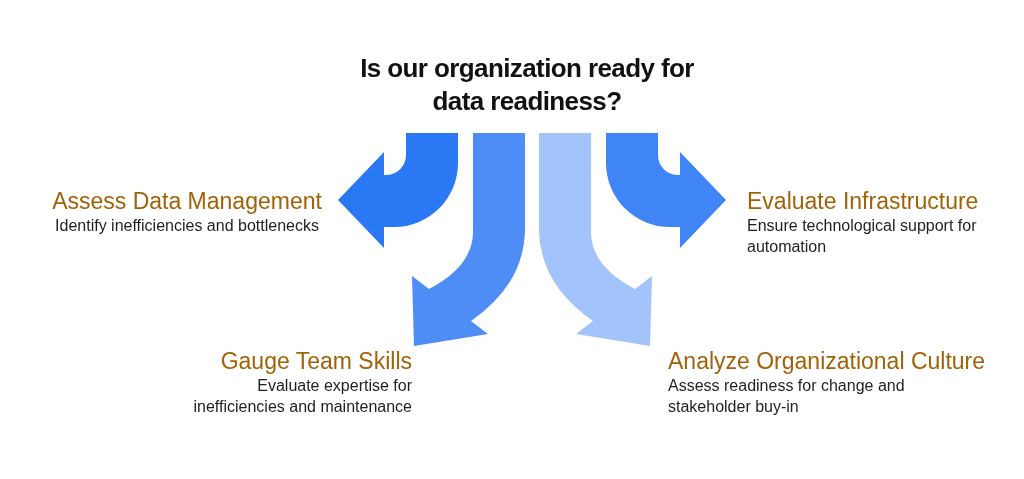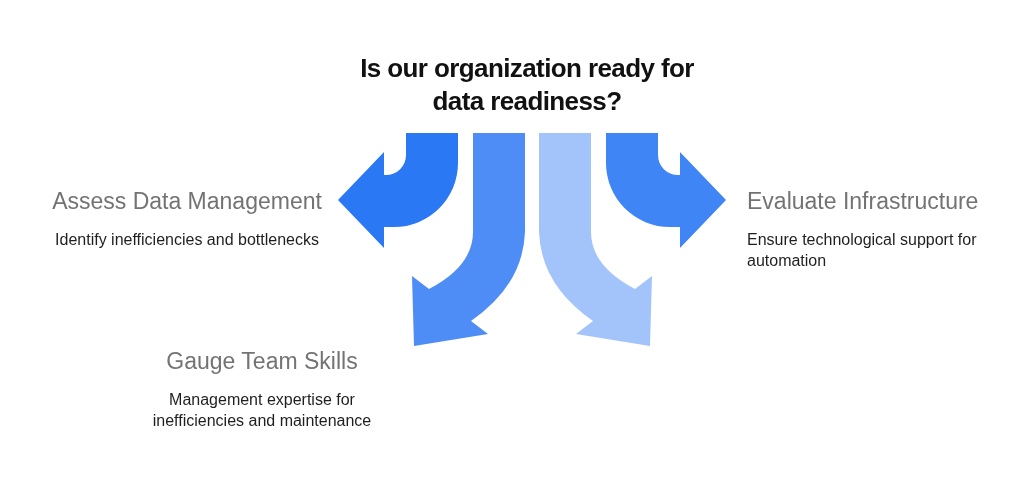--- a/index.html
+++ b/index.html
@@ -17,32 +17,31 @@
     font-size:26px;line-height:33px;
     font-weight:700;
     letter-spacing:-0.6px;
     color:#111111;
   }
   .arrows-svg{position:absolute;top:0;left:0;}
   .label-block{position:absolute;}
   .label-block .heading{
     font-size:23px;line-height:28px;
     font-weight:400;
-    color:#737373;
+    color:#a16207;
     white-space:nowrap;
   }
   .label-block .desc{
-    margin-top:14px;
     font-size:16px;line-height:21px;
     color:#1f1f1f;
   }
   .label-block .desc div{white-space:nowrap;}
   .block-left{top:187px;left:27px;width:320px;text-align:center;}
   .block-right{top:187px;left:747px;width:280px;text-align:left;}
-  .block-bottom-left{top:347px;left:112px;width:300px;text-align:center;}
+  .block-bottom-left{top:347px;left:112px;width:300px;text-align:right;}
   .block-bottom-right{top:347px;left:668px;width:340px;text-align:left;}
 </style>
 </head>
 <body>
 
 <div class="canvas">
 
   <div class="title">
     <div>Is our organization ready for</div>
     <div>data readiness?</div>
@@ -78,19 +77,26 @@
     <div class="heading">Evaluate Infrastructure</div>
     <div class="desc">
       <div>Ensure technological support for</div>
       <div>automation</div>
     </div>
   </div>
 
   <div class="label-block block-bottom-left">
     <div class="heading">Gauge Team Skills</div>
     <div class="desc">
-      <div>Management expertise for</div>
+      <div>Evaluate expertise for</div>
       <div>inefficiencies and maintenance</div>
     </div>
   </div>
 
+  <div class="label-block block-bottom-right">
+    <div class="heading">Analyze Organizational Culture</div>
+    <div class="desc">
+      <div>Assess readiness for change and</div>
+      <div>stakeholder buy-in</div>
+    </div>
+  </div>
 
 </div>
 
 </body></html>

